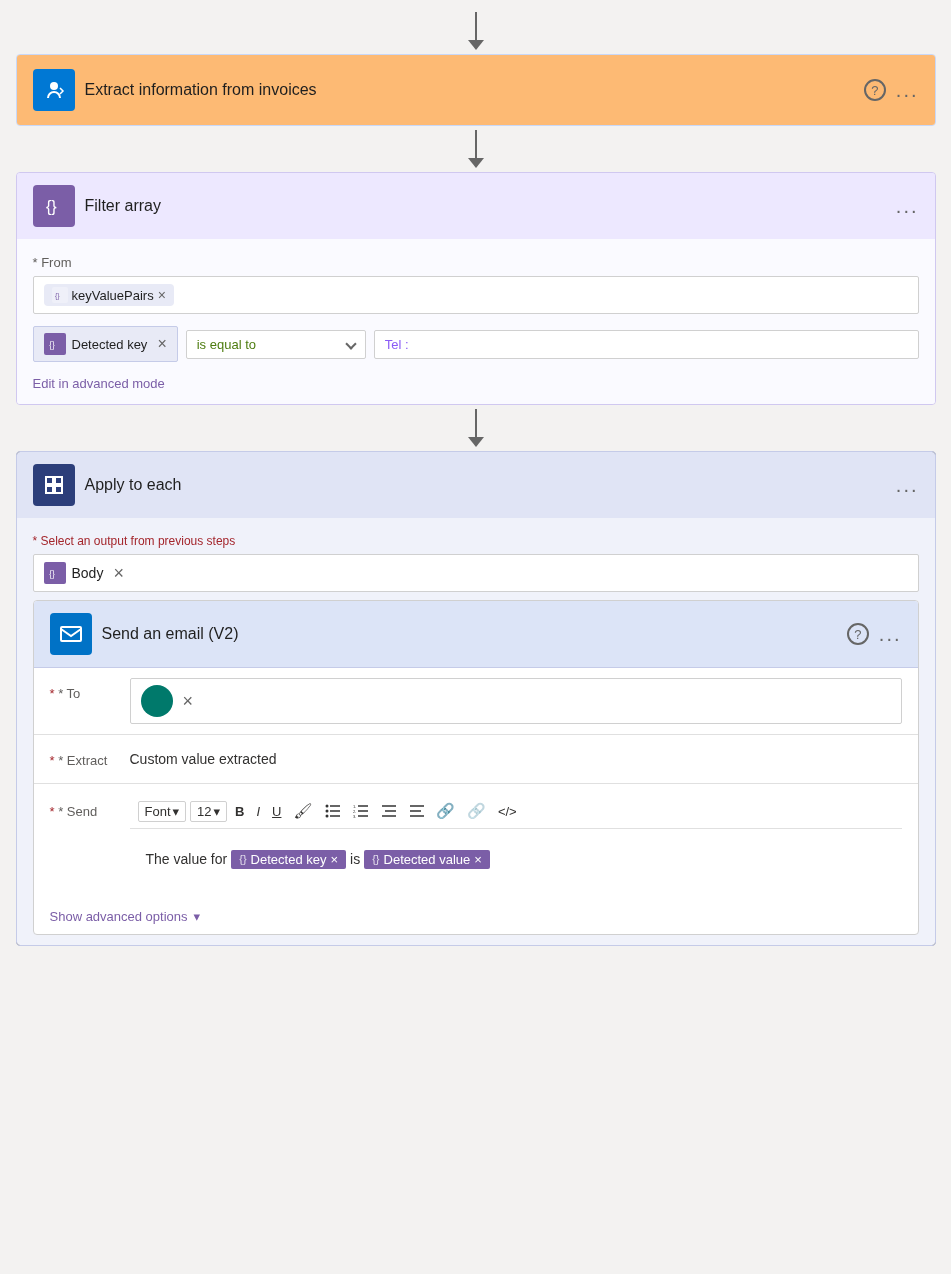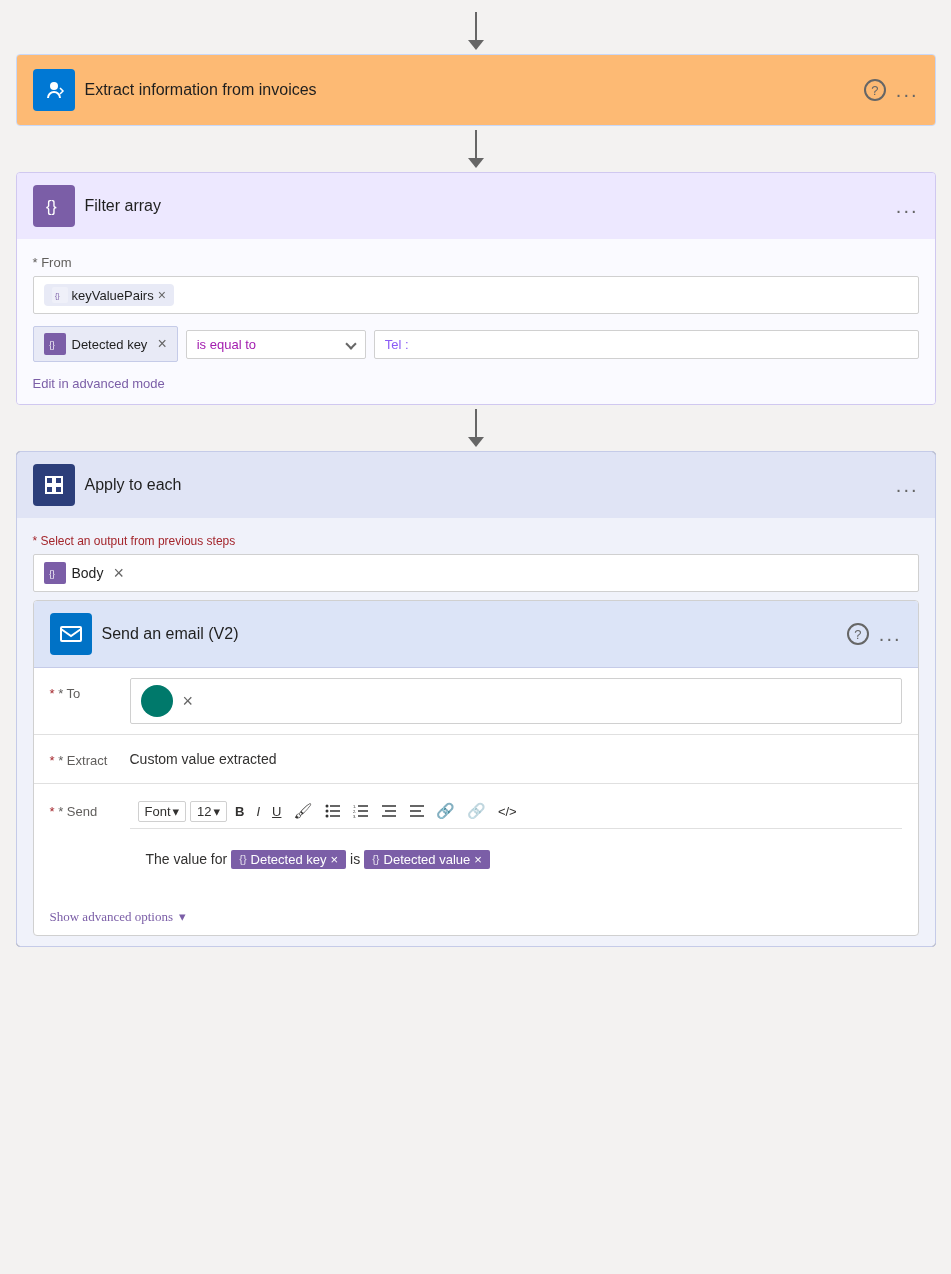--- a/index.html
+++ b/index.html
@@ -202,21 +202,21 @@
       display: flex;
       align-items: center;
       justify-content: space-between;
       background: white;
       border: 1px solid #d0d0d0;
       border-radius: 2px;
       padding: 6px 10px;
       min-width: 180px;
       cursor: pointer;
       font-size: 13px;
-      color: #a21caf;
+      color: #4d7c0f;
     }
 
     .value-input {
       background: white;
       border: 1px solid #d0d0d0;
       border-radius: 2px;
       padding: 6px 10px;
       font-size: 13px;
       color: #8b5cf6;
       flex: 1;
@@ -318,21 +318,20 @@
 
     
     .show-advanced {
       padding: 10px 16px;
       color: #7b5ea7;
       font-size: 13px;
       cursor: pointer;
       display: flex;
       align-items: center;
       gap: 6px;
-      font-family: Liberation Serif, serif;
     }
 
     
     .add-action-btn {
       display: flex;
       flex-direction: column;
       align-items: center;
       gap: 6px;
       cursor: pointer;
       margin-top: 20px;

